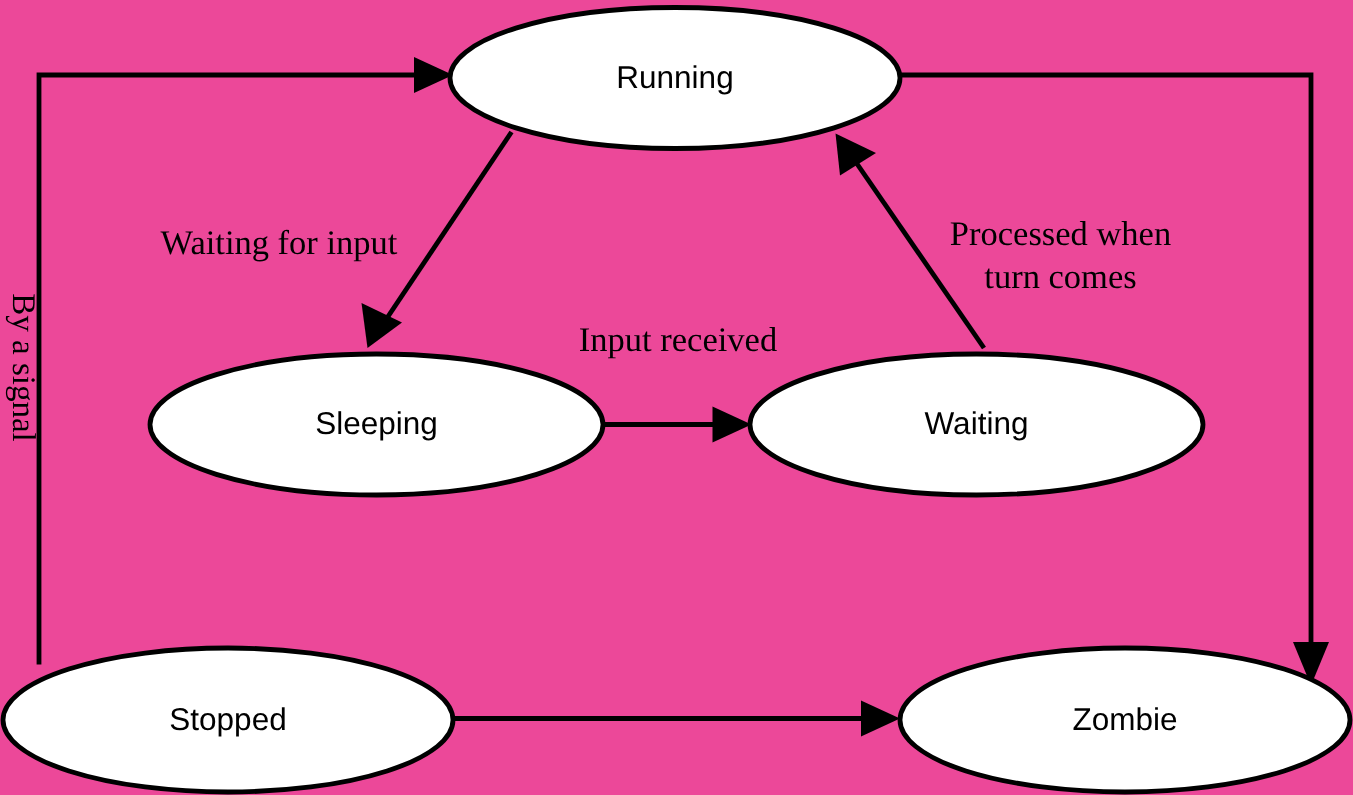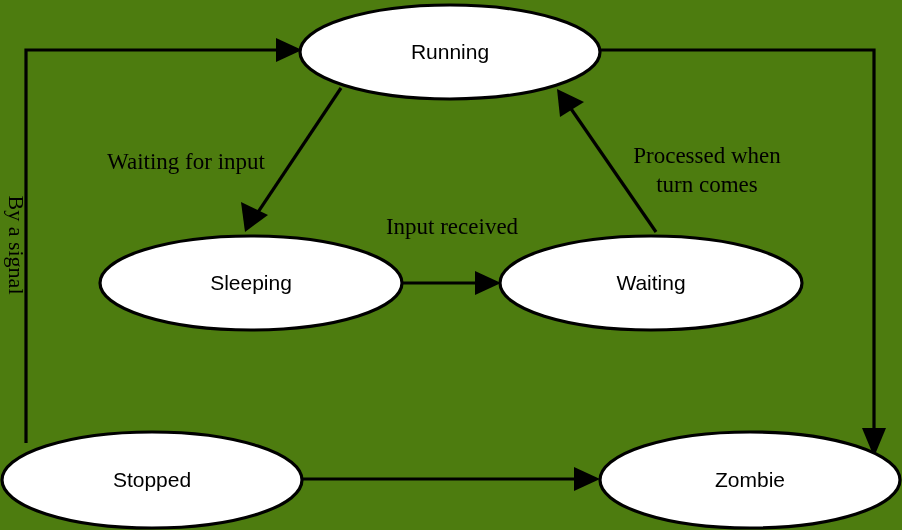--- a/index.html
+++ b/index.html
@@ -5,21 +5,21 @@
 <style>
   html, body {
     margin: 0;
     padding: 0;
     background: #ffffff;
   }
   #diagram-root {
     position: relative;
     width: 902px;
     height: 530px;
-    background: #4d7c0f;
+    background: #ec4899;
     overflow: hidden;
     font-family: "Liberation Sans", sans-serif;
   }
   #diagram-svg {
     position: absolute;
     left: 0;
     top: 0;
     width: 902px;
     height: 530px;
     display: block;

